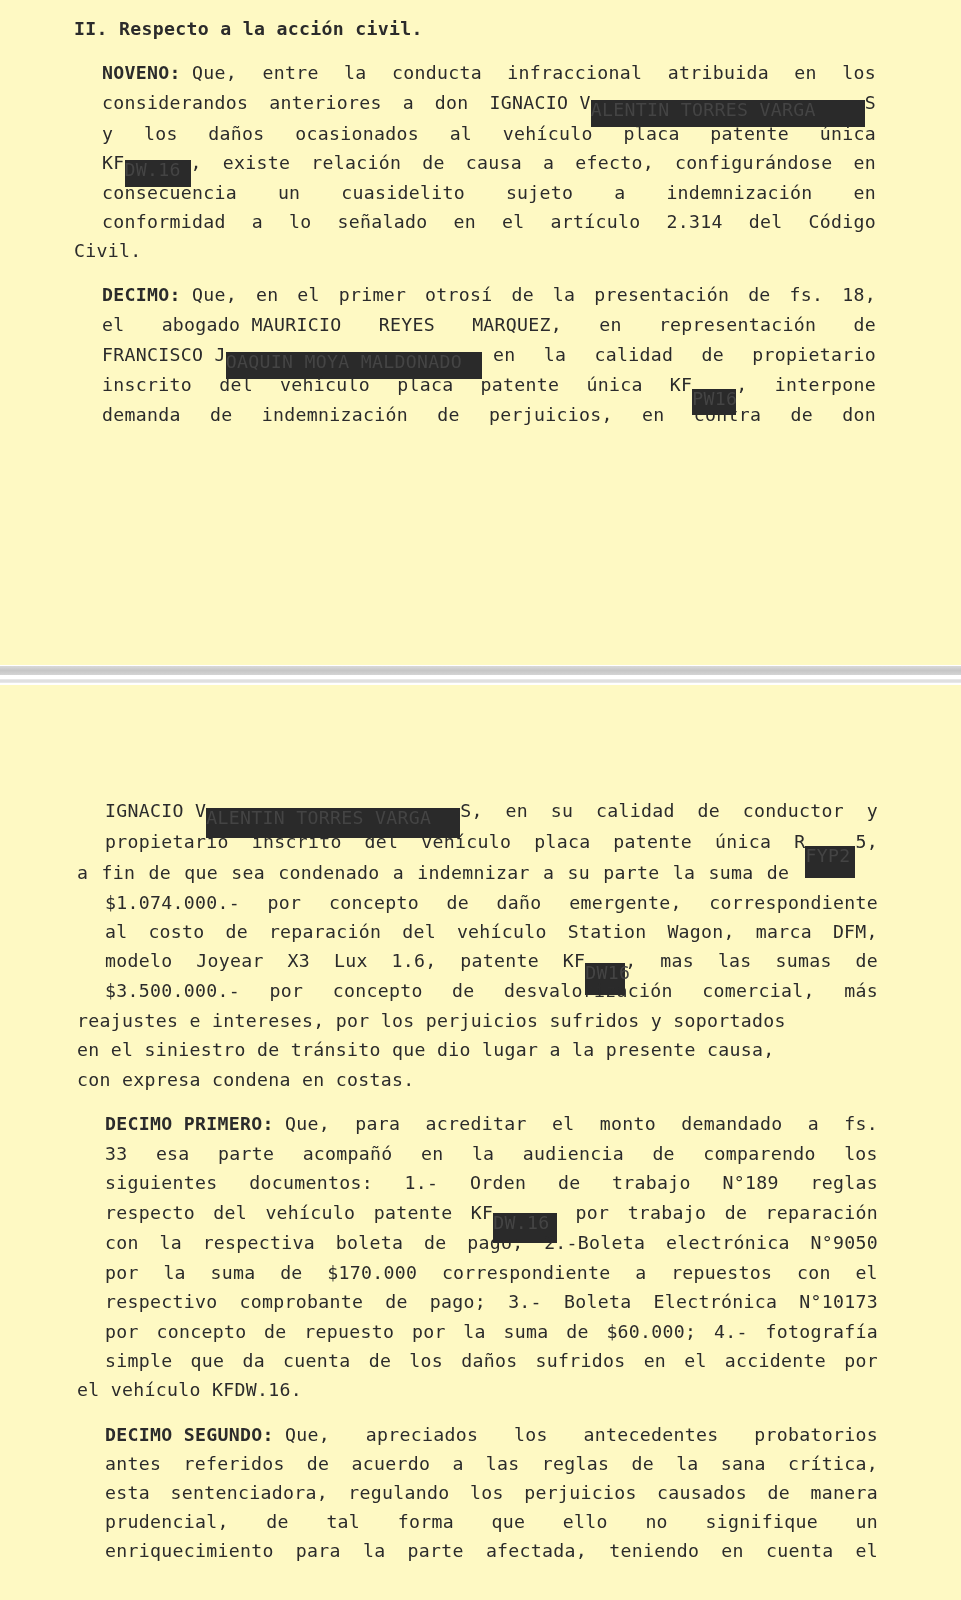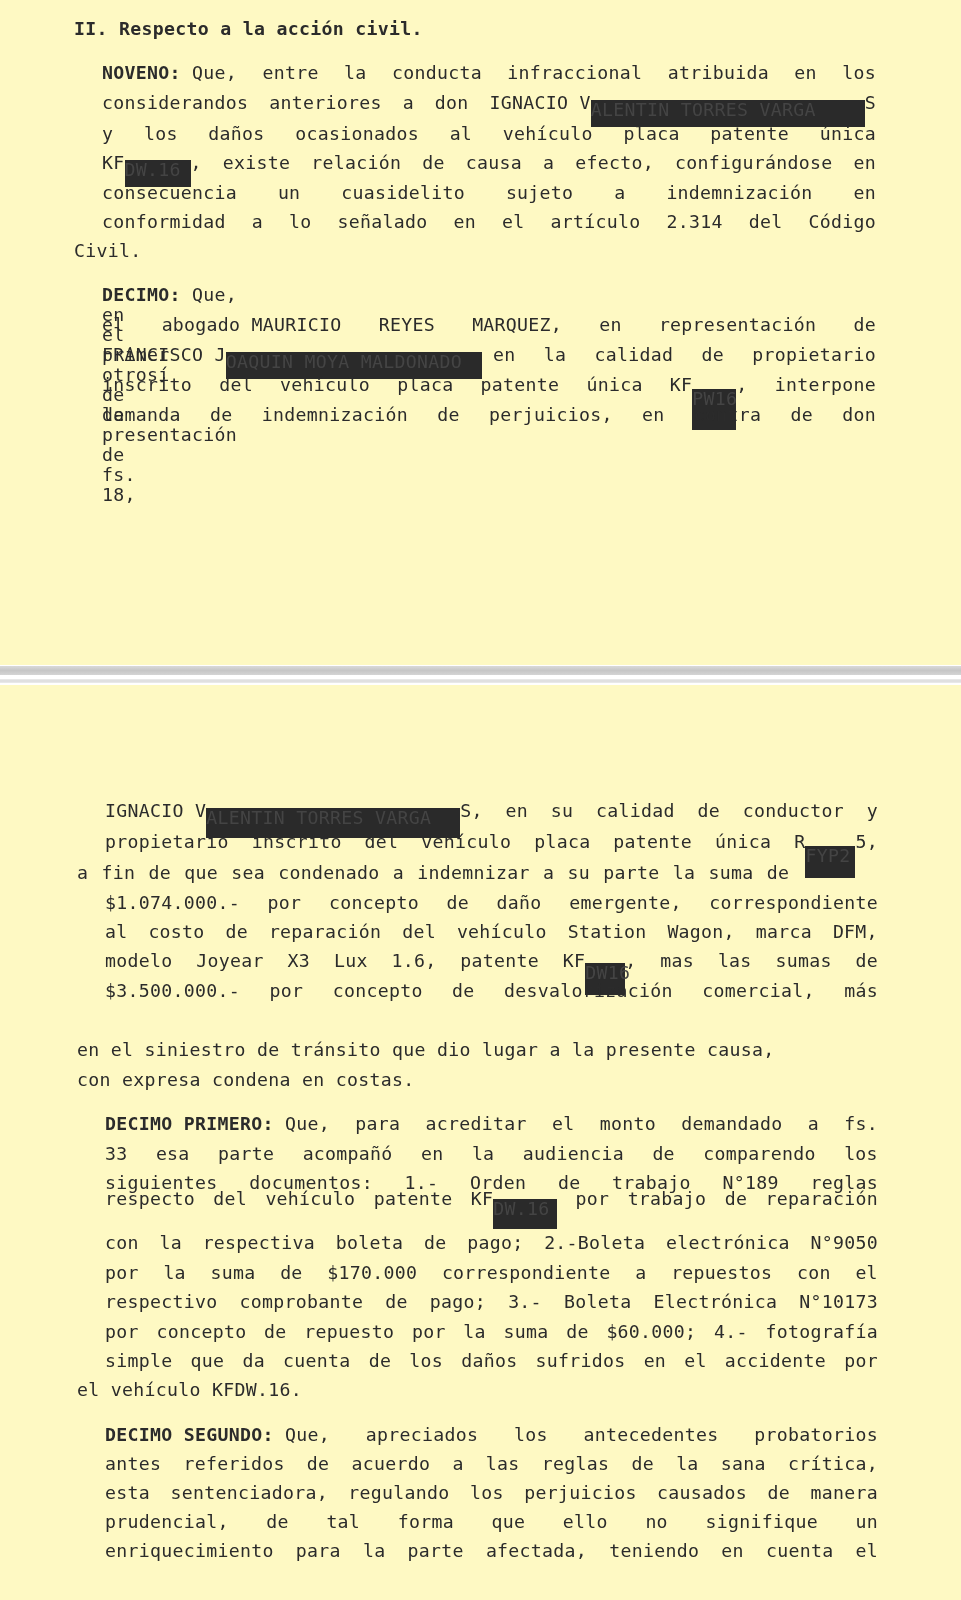--- a/index.html
+++ b/index.html
@@ -36,31 +36,31 @@
   </div>
   <div class="line j" style="left:74px;top:153px;width:774px;">
     <span>KF<span class="redact" style="width:66px;">DW.16</span>,</span><span>existe</span><span>relación</span><span>de</span><span>causa</span><span>a</span><span>efecto,</span><span>configurándose</span><span>en</span>
   </div>
   <div class="line j" style="left:74px;top:183px;width:774px;"><span>consecuencia</span><span>un</span><span>cuasidelito</span><span>sujeto</span><span>a</span><span>indemnización</span><span>en</span></div>
   <div class="line j" style="left:74px;top:212px;width:774px;">
     <span>conformidad</span><span>a</span><span>lo</span><span>señalado</span><span>en</span><span>el</span><span>artículo</span><span>2.314</span><span>del</span><span>Código</span>
   </div>
   <div class="line" style="left:74px;top:241px;">Civil.</div>
 
-  <div class="line j" style="left:74px;top:285px;width:774px;flex-direction:column;">
+  <div class="line j" style="left:74px;top:285px;width:774px;">
     <span><span class="b">DECIMO:</span> Que,</span><span>en</span><span>el</span><span>primer</span><span>otrosí</span><span>de</span><span>la</span><span>presentación</span><span>de</span><span>fs.</span><span>18,</span>
   </div>
   <div class="line j" style="left:74px;top:315px;width:774px;">
     <span>el</span><span>abogado MAURICIO</span><span>REYES</span><span>MARQUEZ,</span><span>en</span><span>representación</span><span>de</span>
   </div>
   <div class="line j" style="left:74px;top:345px;width:774px;">
     <span>FRANCISCO J<span class="redact" style="width:256px;">OAQUIN MOYA MALDONADO</span> en</span><span>la</span><span>calidad</span><span>de</span><span>propietario</span>
   </div>
   <div class="line j" style="left:74px;top:375px;width:774px;">
-    <span>inscrito</span><span>del</span><span>vehículo</span><span>placa</span><span>patente</span><span>única</span><span>KF<span class="redact" style="width:44px;height:41px;vertical-align:-14px;">PW16</span>,</span><span>interpone</span>
+    <span>inscrito</span><span>del</span><span>vehículo</span><span>placa</span><span>patente</span><span>única</span><span>KF<span class="redact" style="width:44px;height:26px;vertical-align:-14px;">PW16</span>,</span><span>interpone</span>
   </div>
   <div class="line j" style="left:74px;top:405px;width:774px;">
     <span>demanda</span><span>de</span><span>indemnización</span><span>de</span><span>perjuicios,</span><span>en</span><span>contra</span><span>de</span><span>don</span>
   </div>
 </div>
 
 <div class="divider">
   <div class="band1"></div>
   <div class="band2"></div>
 </div>
@@ -78,33 +78,34 @@
   </div>
   <div class="line j" style="left:77px;top:237px;width:773px;">
     <span>al</span><span>costo</span><span>de</span><span>reparación</span><span>del</span><span>vehículo</span><span>Station</span><span>Wagon,</span><span>marca</span><span>DFM,</span>
   </div>
   <div class="line j" style="left:77px;top:266px;width:773px;">
     <span>modelo</span><span>Joyear</span><span>X3</span><span>Lux</span><span>1.6,</span><span>patente</span><span>KF<span class="redact" style="width:40px;height:32px;vertical-align:-12px;">DW16</span>,</span><span>mas</span><span>las</span><span>sumas</span><span>de</span>
   </div>
   <div class="line j" style="left:77px;top:296px;width:773px;">
     <span>$3.500.000.-</span><span>por</span><span>concepto</span><span>de</span><span>desvalorización</span><span>comercial,</span><span>más</span>
   </div>
+  <div class="line" style="left:77px;top:326px;">reajustes e intereses, por los perjuicios sufridos y soportados</div>
   <div class="line" style="left:77px;top:355px;">en el siniestro de tránsito que dio lugar a la presente causa,</div>
   <div class="line" style="left:77px;top:385px;">con expresa condena en costas.</div>
 
   <div class="line j" style="left:77px;top:429px;width:773px;">
     <span><span class="b">DECIMO PRIMERO:</span> Que,</span><span>para</span><span>acreditar</span><span>el</span><span>monto</span><span>demandado</span><span>a</span><span>fs.</span>
   </div>
   <div class="line j" style="left:77px;top:459px;width:773px;">
     <span>33</span><span>esa</span><span>parte</span><span>acompañó</span><span>en</span><span>la</span><span>audiencia</span><span>de</span><span>comparendo</span><span>los</span>
   </div>
   <div class="line j" style="left:77px;top:488px;width:773px;">
     <span>siguientes</span><span>documentos:</span><span>1.-</span><span>Orden</span><span>de</span><span>trabajo</span><span>N°189</span><span>reglas</span>
   </div>
-  <div class="line j" style="left:77px;top:504px;width:773px;">
+  <div class="line j" style="left:77px;top:518px;width:773px;">
     <span>respecto</span><span>del</span><span>vehículo</span><span>patente</span><span>KF<span class="redact" style="width:64px;height:30px;vertical-align:-10px;">DW.16</span></span><span>por</span><span>trabajo</span><span>de</span><span>reparación</span>
   </div>
   <div class="line j" style="left:77px;top:548px;width:773px;">
     <span>con</span><span>la</span><span>respectiva</span><span>boleta</span><span>de</span><span>pago;</span><span>2.-Boleta</span><span>electrónica</span><span>N°9050</span>
   </div>
   <div class="line j" style="left:77px;top:578px;width:773px;">
     <span>por</span><span>la</span><span>suma</span><span>de</span><span>$170.000</span><span>correspondiente</span><span>a</span><span>repuestos</span><span>con</span><span>el</span>
   </div>
   <div class="line j" style="left:77px;top:607px;width:773px;">
     <span>respectivo</span><span>comprobante</span><span>de</span><span>pago;</span><span>3.-</span><span>Boleta</span><span>Electrónica</span><span>N°10173</span>

